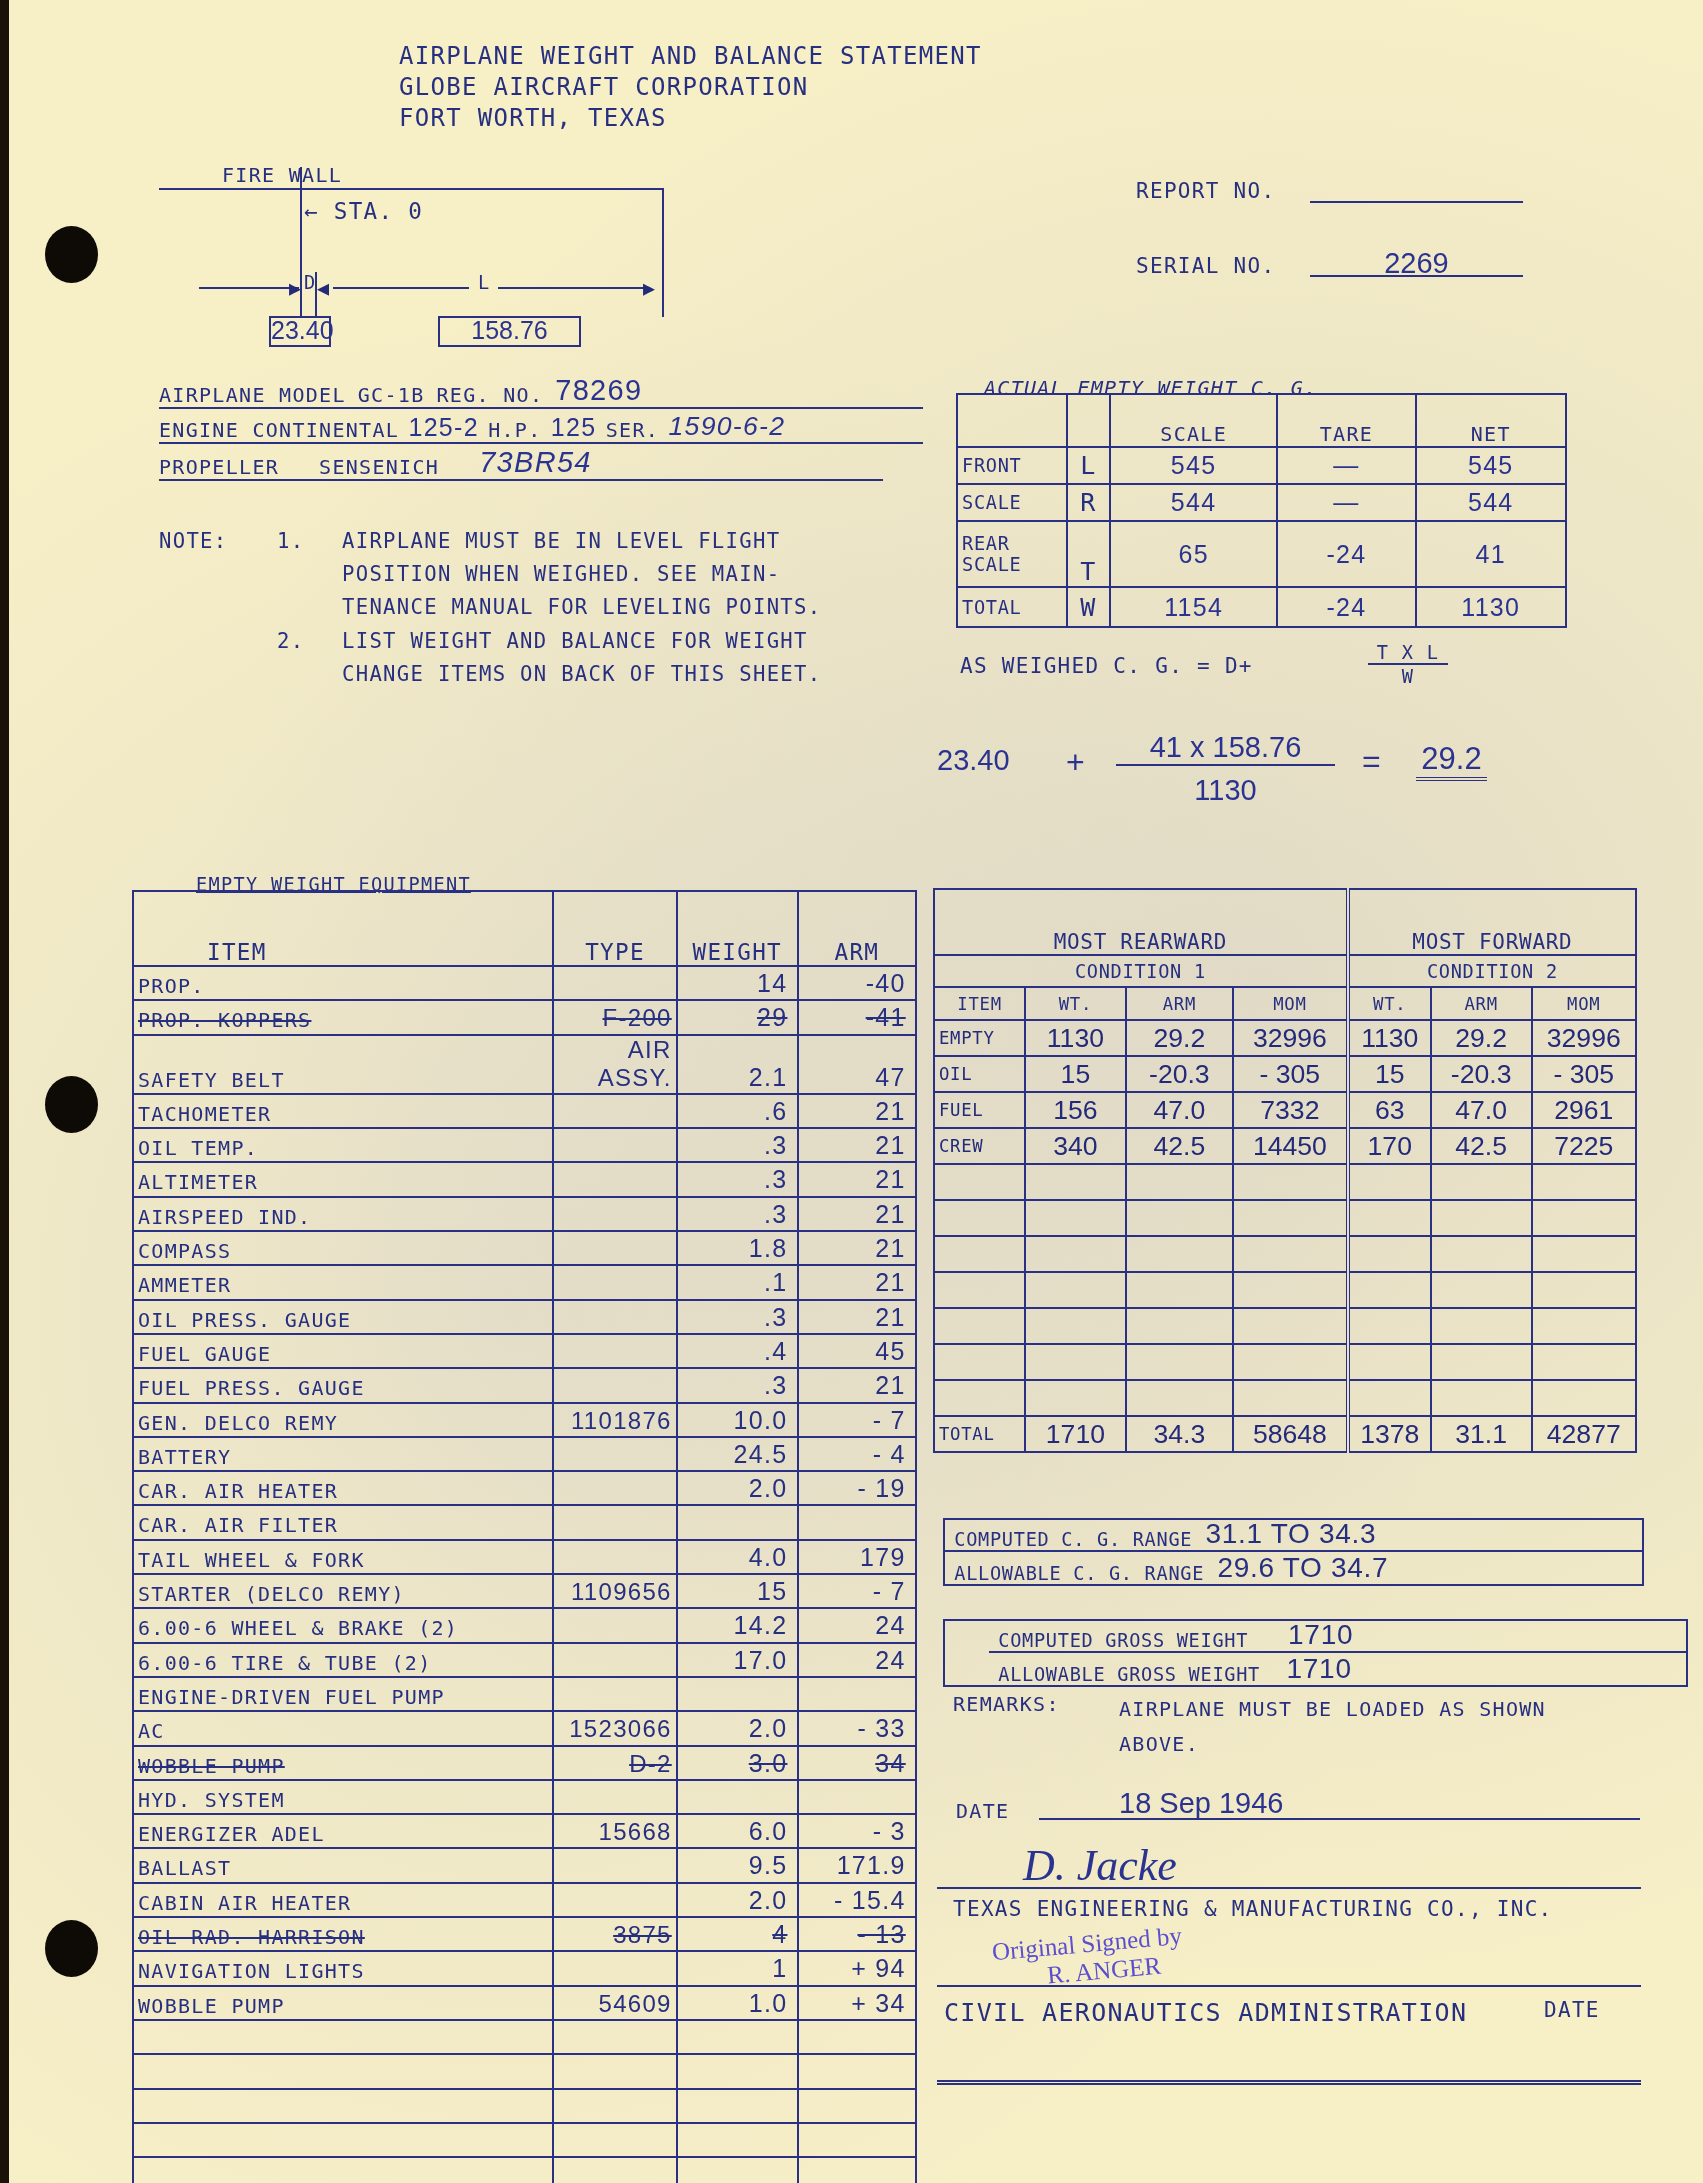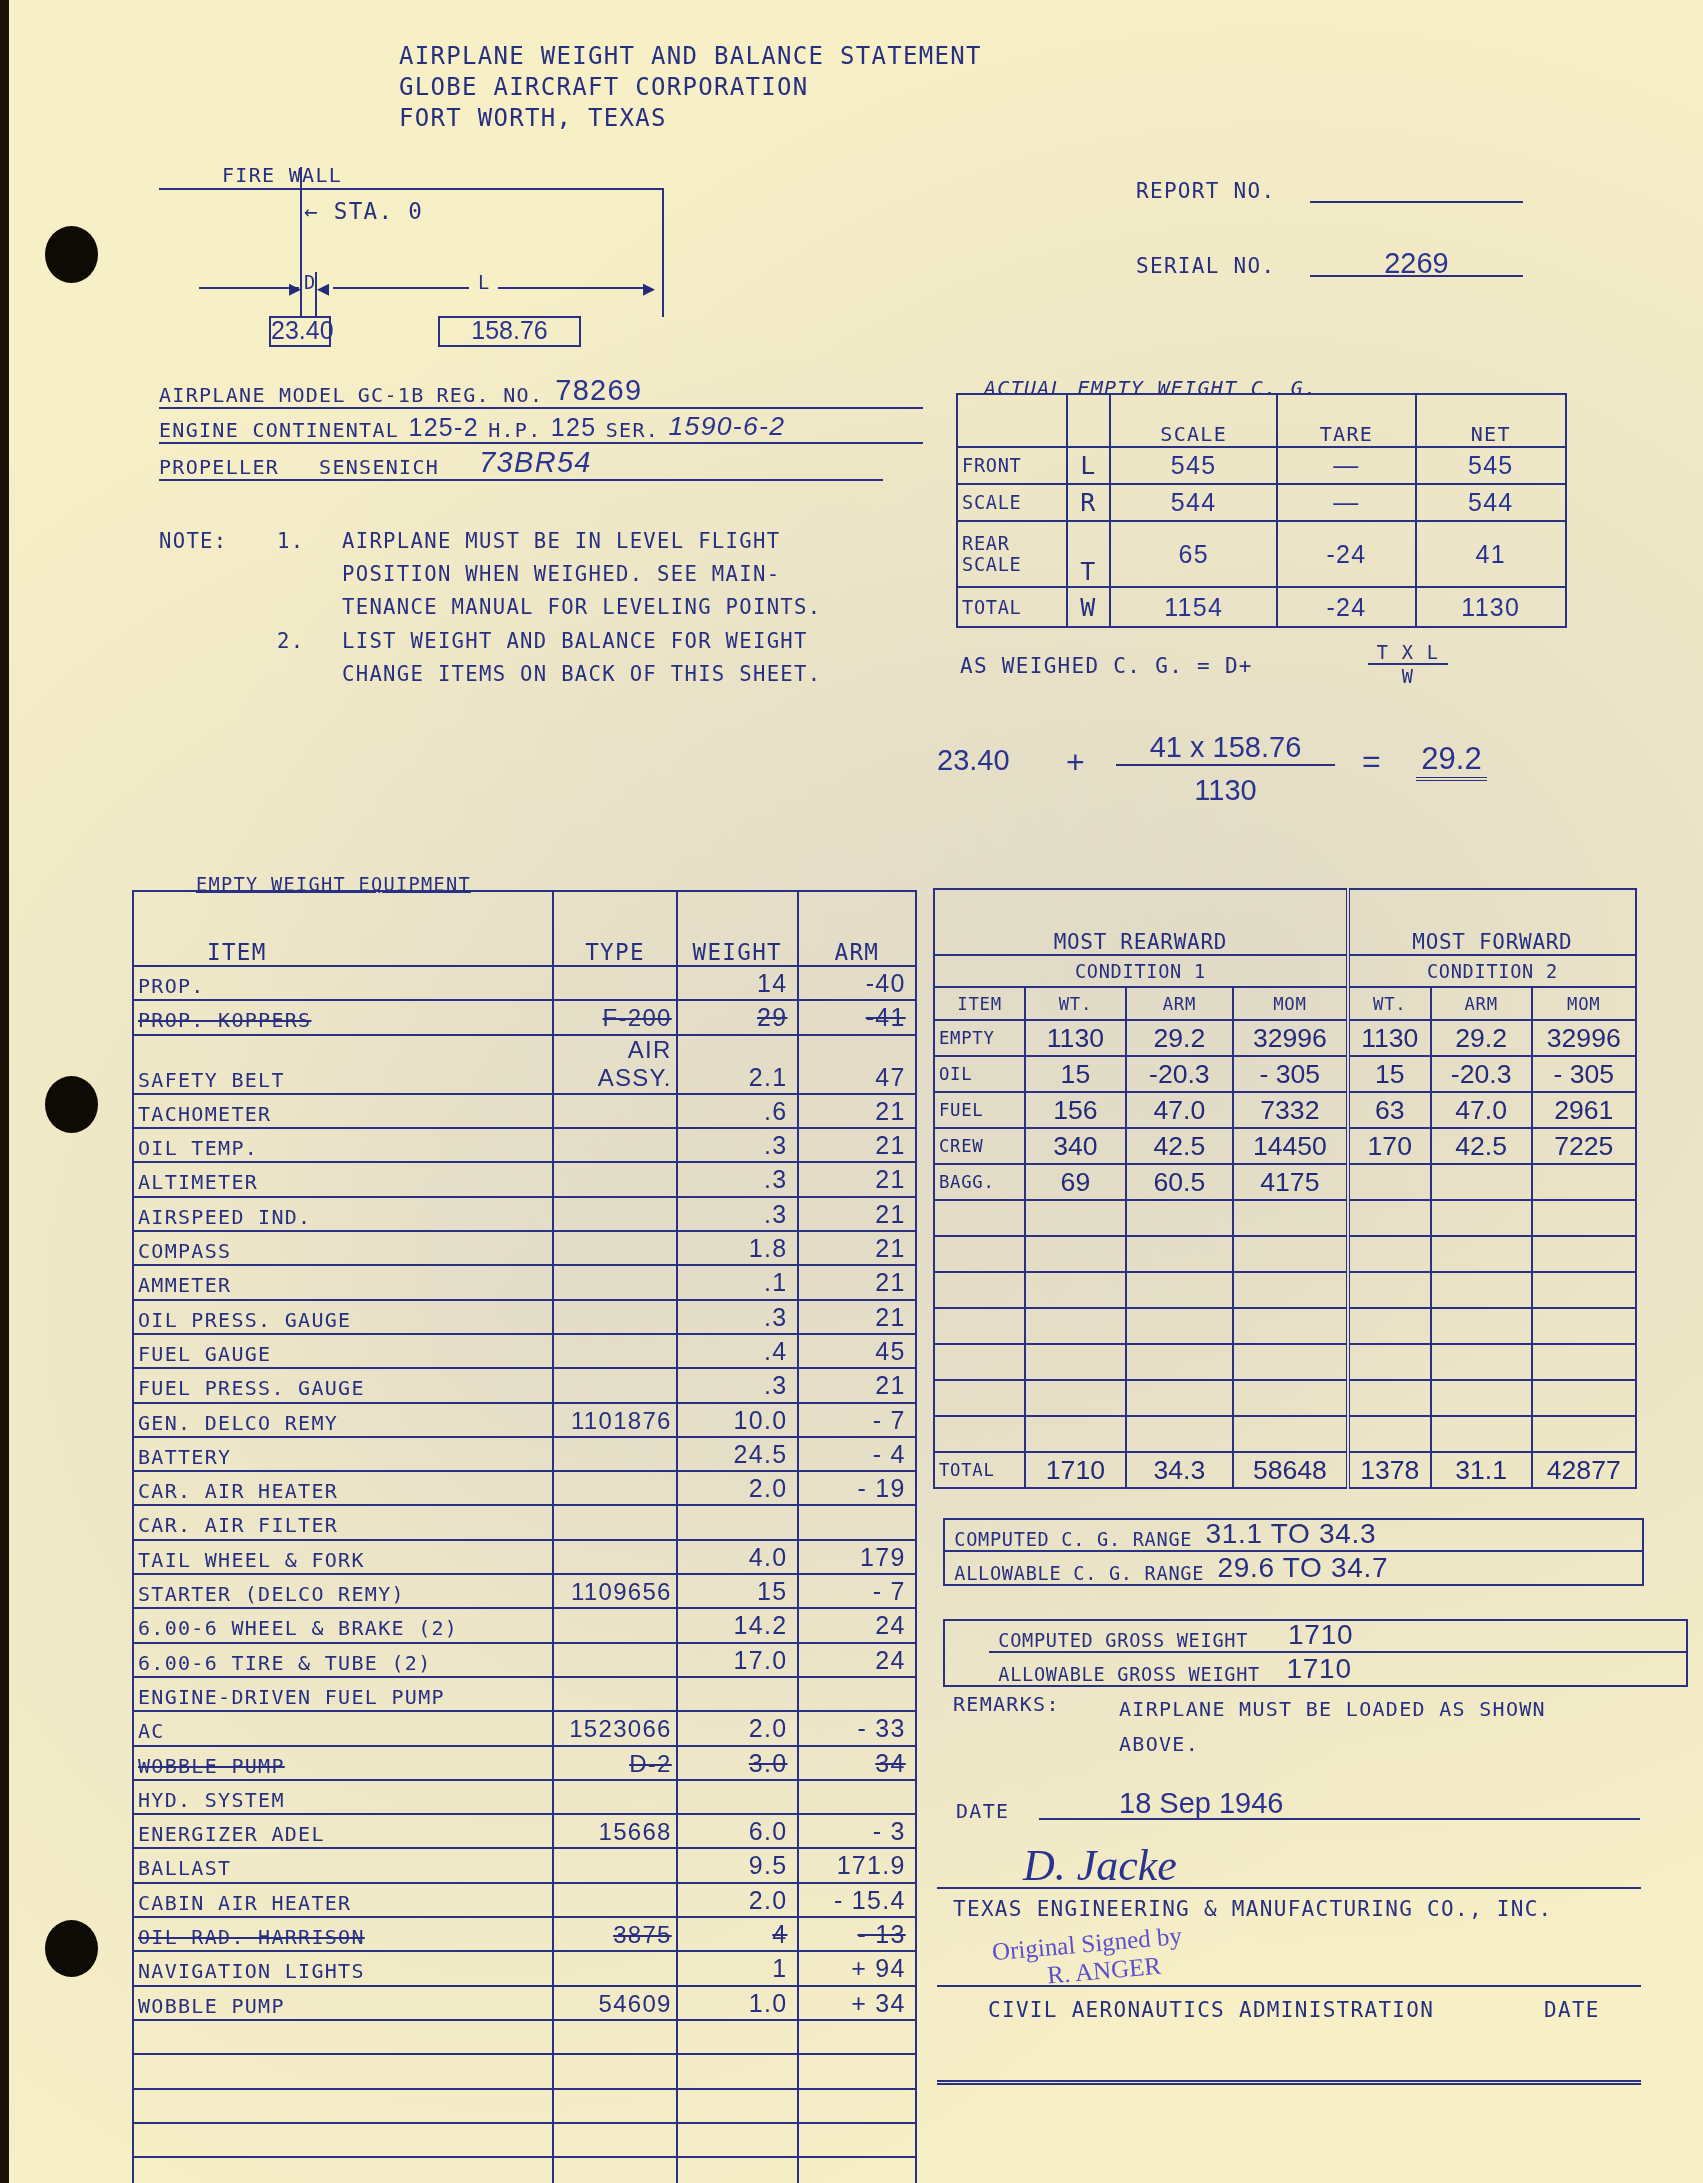--- a/index.html
+++ b/index.html
@@ -444,29 +444,20 @@
       <tr>
         <td class="lbl">CREW</td>
         <td>340</td>
         <td>42.5</td>
         <td>14450</td>
         <td style="border-left: 4.6px double rgb(42, 49, 132);">170</td>
         <td>42.5</td>
         <td>7225</td>
       </tr>
       <tr>
-        <td class="lbl">BAGG.</td>
-        <td>69</td>
-        <td>60.5</td>
-        <td>4175</td>
-        <td style="border-left: 4.6px double rgb(42, 49, 132);"></td>
-        <td></td>
-        <td></td>
-      </tr>
-      <tr>
         <td class="lbl"></td>
         <td></td>
         <td></td>
         <td></td>
         <td style="border-left: 4.6px double rgb(42, 49, 132);"></td>
         <td></td>
         <td></td>
       </tr>
       <tr>
         <td class="lbl"></td>
@@ -566,16 +557,16 @@
 <div class="abs hand line" style="left:1039px;top:1787px;width:601px;height:33px;font-size:29px;padding-left:80px;box-sizing:border-box;">18 Sep 1946</div>
 <div class="abs line" style="left:937px;top:1847px;width:704px;height:40px;">
   <span class="abs" style="left:86px;top:-6.6px;font-family:'Liberation Serif',serif;font-style:italic;font-size:44px;color:#2b3390;">D. Jacke</span>
 </div>
 <div class="abs type" style="left:953px;top:1897px;font-size:21px;">TEXAS ENGINEERING &amp; MANUFACTURING CO., INC.</div>
 <div class="abs stamp" style="left:993px;top:1930px;">
   <div>Original Signed by</div>
   <div style="padding-left:53px;">R. ANGER</div>
 </div>
 <div class="abs" style="left:937px;top:1985px;width:704px;border-bottom:2px solid #2a3184;"></div>
-<div class="abs type" style="left:988px;top:1998px;font-size:21px;">CIVIL AERONAUTICS ADMINISTRATION</div>
+<div class="abs type" style="left:944px;top:1998px;font-size:25px;">CIVIL AERONAUTICS ADMINISTRATION</div>
 <div class="abs type" style="left:1544px;top:1998px;font-size:21px;">DATE</div>
 <div class="abs" style="left:937px;top:2080px;width:704px;border-bottom:5.3px double #2a3184;"></div>
 
 
 </body></html>

